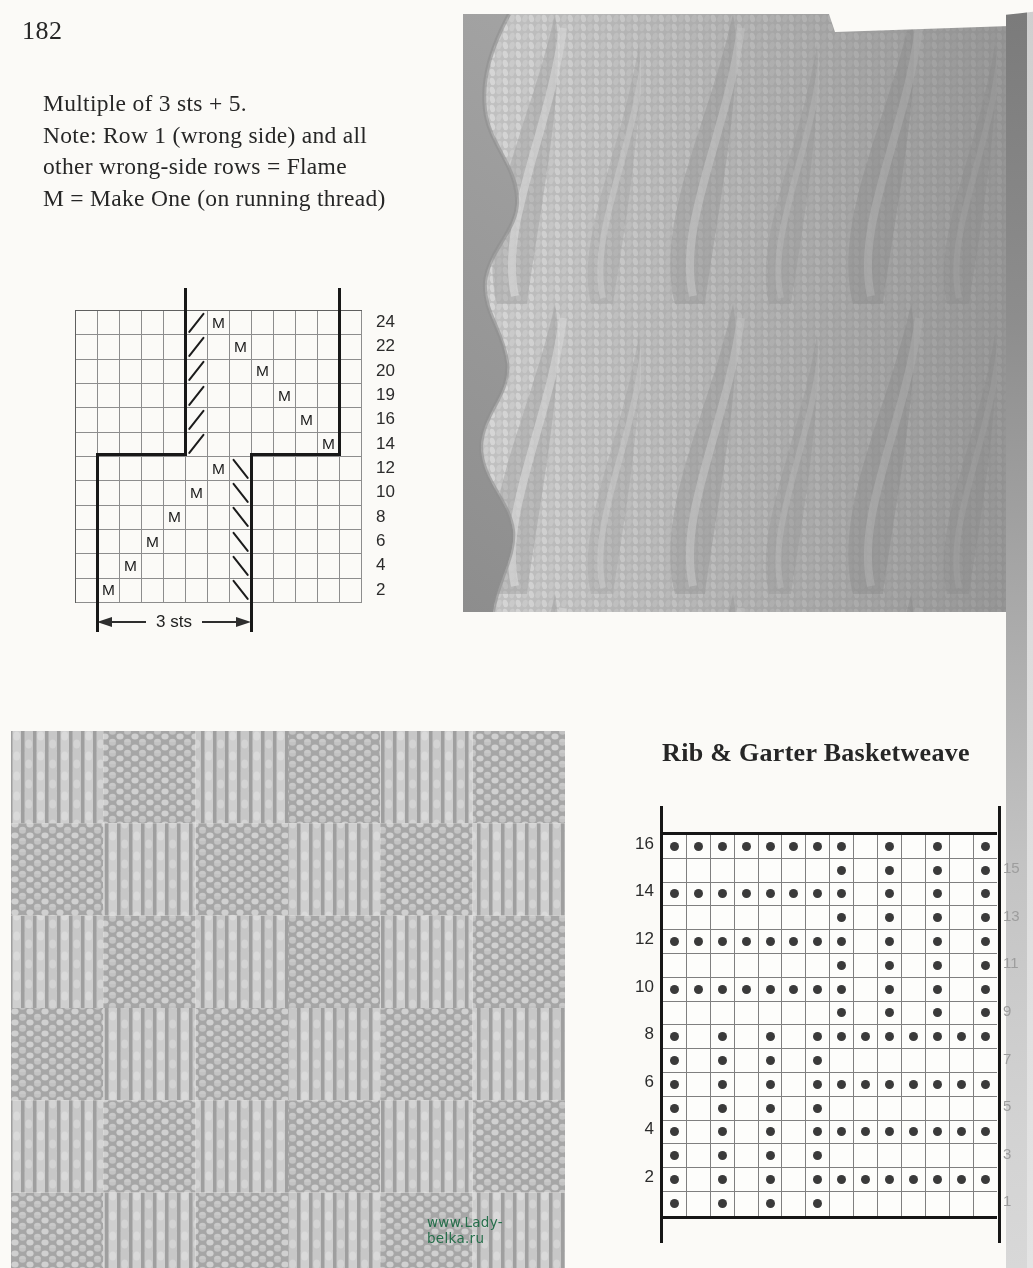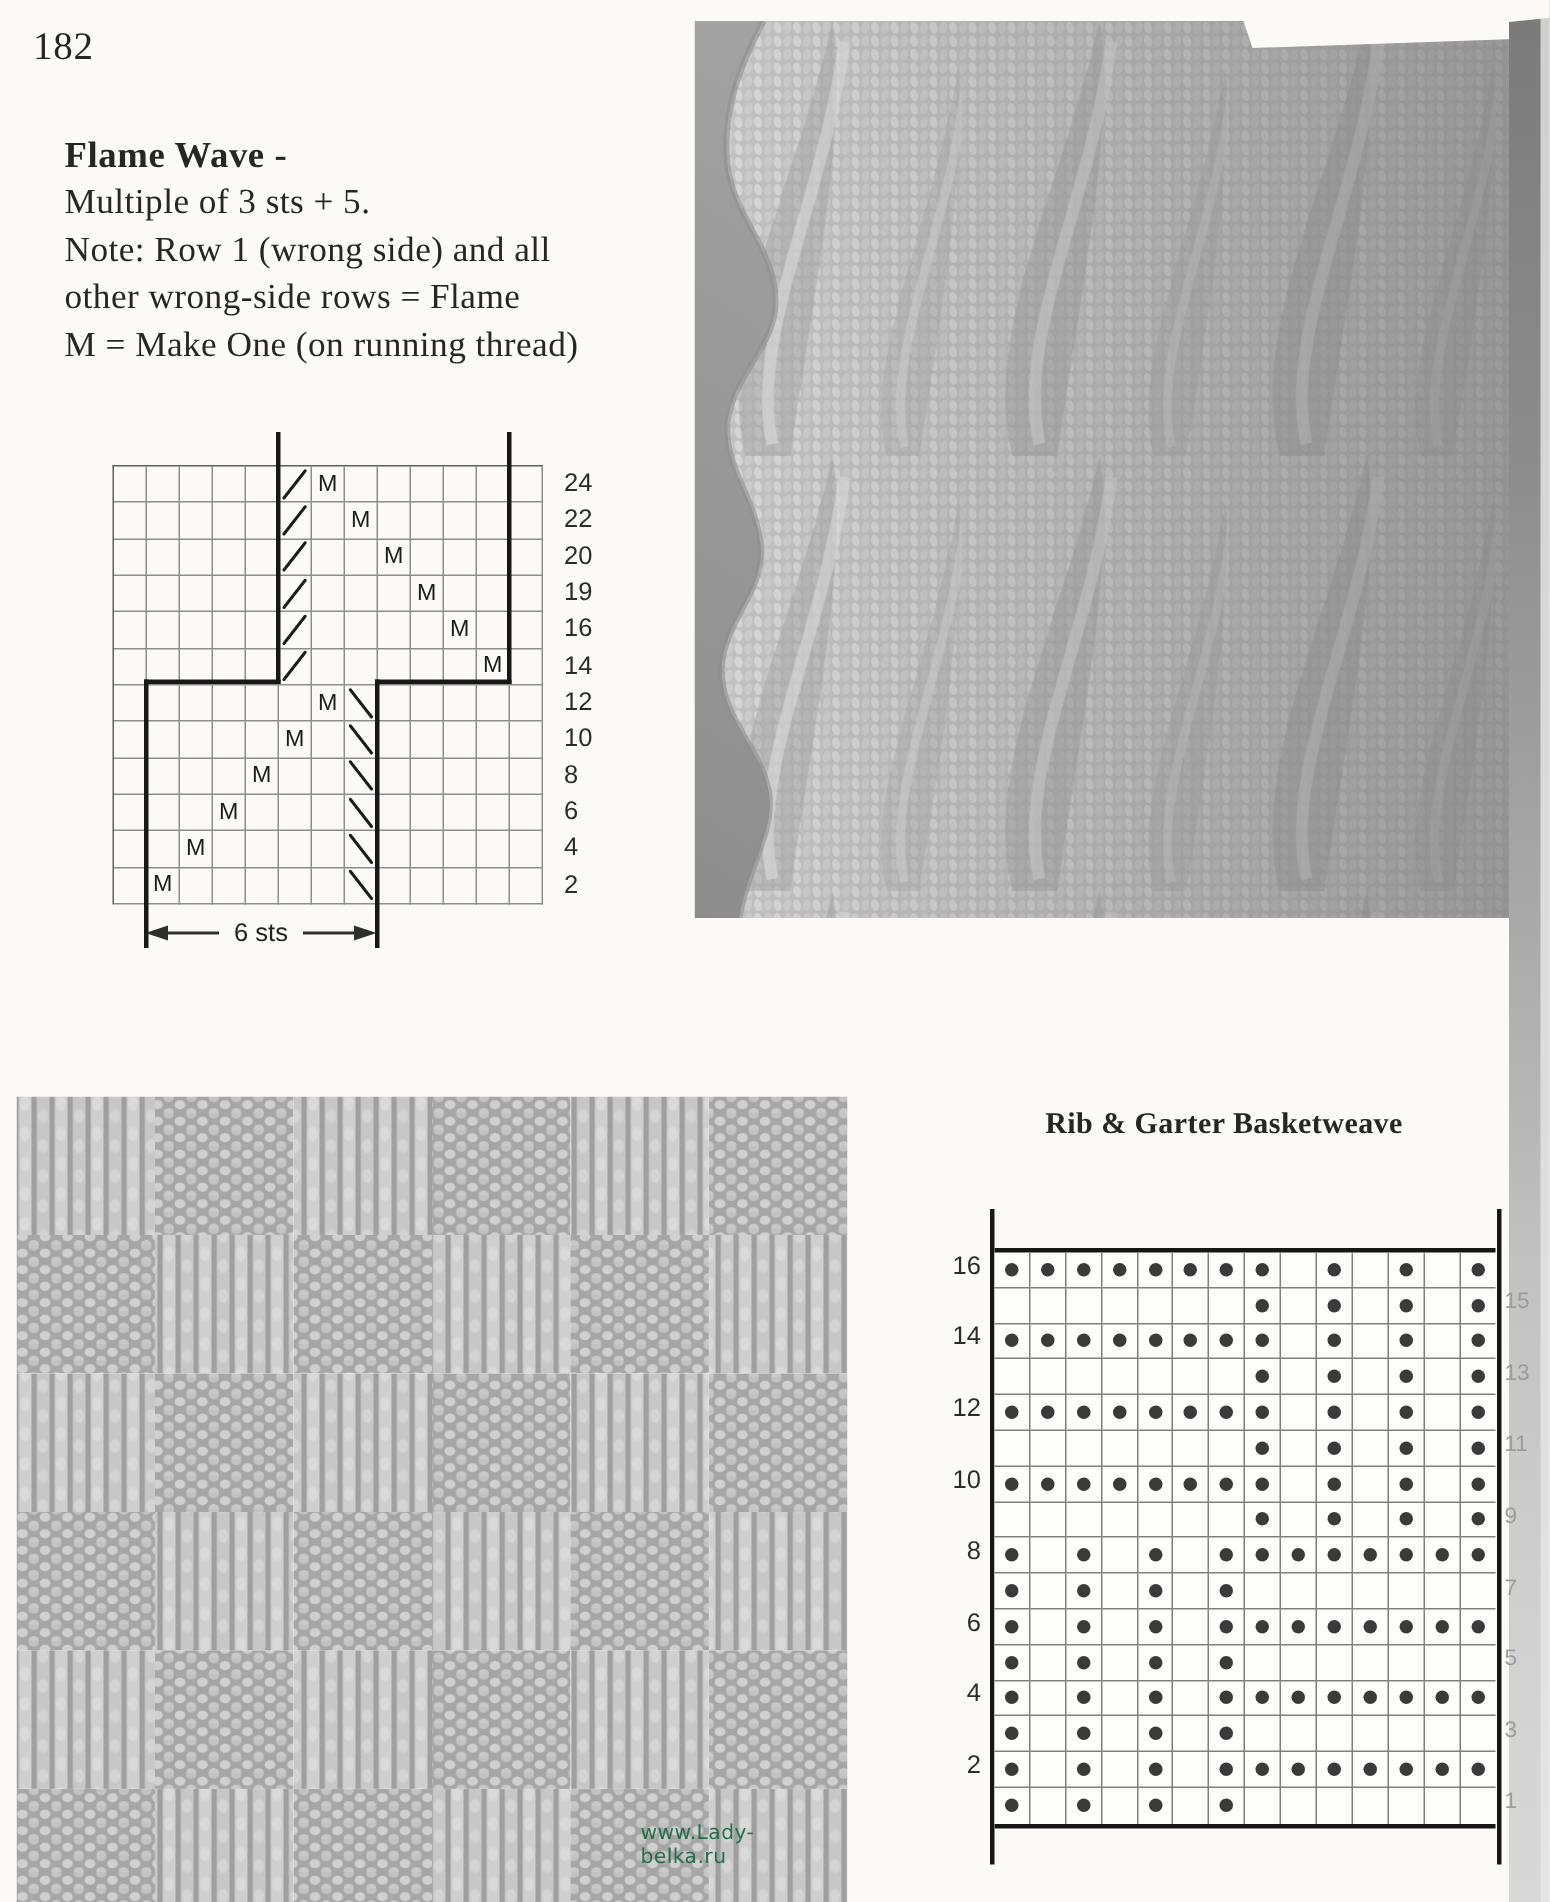--- a/index.html
+++ b/index.html
@@ -36,21 +36,21 @@
   .sts-arrow .lab{padding:0 10px;white-space:nowrap;}
 
   
   .photo-flame{position:absolute;left:463px;top:14px;width:547px;height:598px;z-index:0;}
   .photo-basket{position:absolute;left:11px;top:731px;width:506px;height:554px;z-index:0;}
   .watermark{position:absolute;left:416px;top:483px;font-family:"DejaVu Sans",sans-serif;
              font-size:13.5px;color:#1e6b45;letter-spacing:.3px;opacity:.95;z-index:2;}
 
   
   .bw-title{position:absolute;left:640px;top:738px;width:352px;text-align:center;
-            font-size:20px;font-weight:bold;letter-spacing:.3px;z-index:3;}
+            font-size:26px;font-weight:bold;letter-spacing:.3px;z-index:3;}
   .bw-chart{position:absolute;left:640px;top:806px;width:393px;height:462px;z-index:3;}
   .bwgrid{position:absolute;left:23px;top:26px;display:grid;
           grid-template-columns:repeat(14,23.9px);grid-auto-rows:23.8px;
           border-top:3.4px solid #161616;border-bottom:3.4px solid #161616;background:#fdfdfb;}
   .bwcell{box-sizing:border-box;border-right:1px solid #7f7f7f;border-bottom:1px solid #7f7f7f;
           display:flex;align-items:center;justify-content:center;}
   .bwcell.last-col{border-right:none;}
   .bwcell.last-row{border-bottom:none;}
   .dot{width:9px;height:9px;border-radius:50%;background:#3a3a3a;}
   .bwbold{position:absolute;width:3.4px;background:#161616;top:0;height:437px;}
@@ -67,21 +67,20 @@
              transform:rotate(-6deg);z-index:2;}
 </style>
 </head>
 <body>
 
 <div class="page">
 
   <div class="page-number">182</div>
 
   <div class="fw-text">
-    <p class="fw-title">Flame Wave -</p>
     <p class="fw-line">Multiple of 3 sts + 5.</p>
     <p class="fw-line">Note: Row 1 (wrong side) and all</p>
     <p class="fw-line">other wrong-side rows = Flame</p>
     <p class="fw-line">M = Make One (on running thread)</p>
   </div>
 
   <div class="photo-flame">
     <svg width="547" height="598" viewBox="0 0 547 598">
       <defs>
         <linearGradient id="bgg" x1="0" y1="1" x2="0.6" y2="0">
@@ -301,21 +300,21 @@
         </div>
         <div class="fcell"></div>
         <div class="fcell"></div>
         <div class="fcell"></div>
         <div class="fcell"></div>
         <div class="fcell"></div>
       </div>
     <div class="sts-arrow" id="f-arrow" style="left:22px;top:324px;width:154px;">
       <span class="head left"></span>
       <span class="line"></span>
-      <span class="lab">6 sts</span>
+      <span class="lab">3 sts</span>
       <span class="line"></span>
       <span class="head right"></span>
     </div>
   <div class="frow-label" style="top: 22px; height: 24.33px;">24</div>
       <div class="frow-label" style="top: 46.33px; height: 24.33px;">22</div>
       <div class="frow-label" style="top: 70.66px; height: 24.33px;">20</div>
       <div class="frow-label" style="top: 94.99px; height: 24.33px;">19</div>
       <div class="frow-label" style="top: 119.32px; height: 24.33px;">16</div>
       <div class="frow-label" style="top: 143.65px; height: 24.33px;">14</div>
       <div class="frow-label" style="top: 167.98px; height: 24.33px;">12</div>

